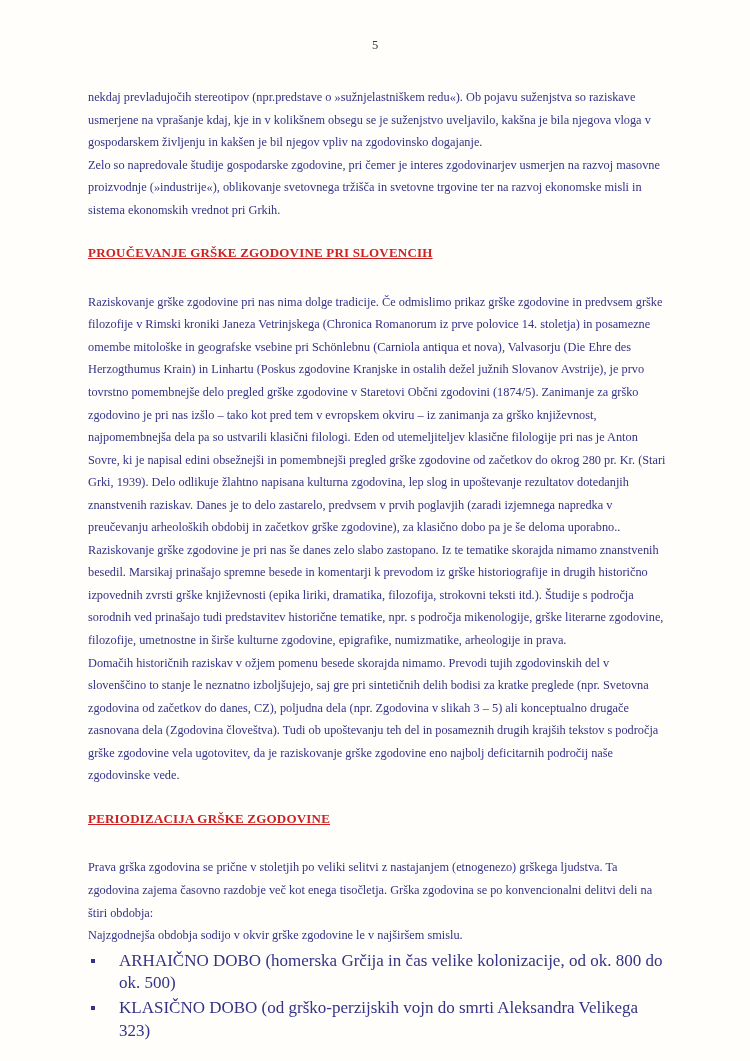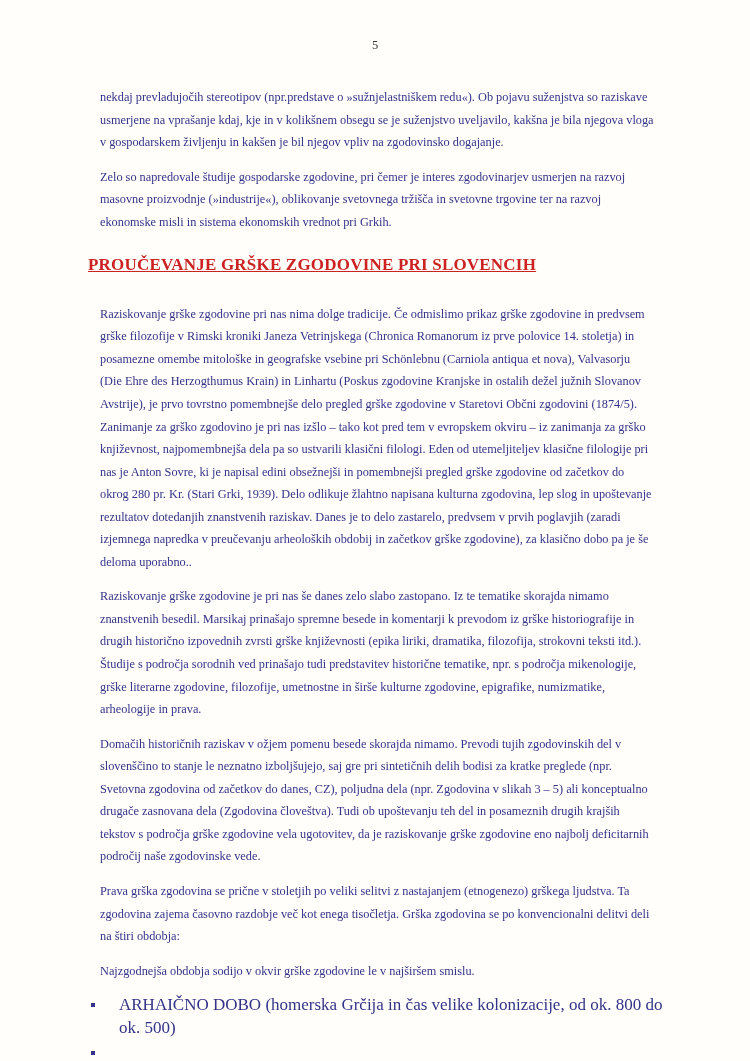--- a/index.html
+++ b/index.html
@@ -20,29 +20,29 @@
     text-align: center;
     font-size: 12.5px;
     line-height: 18px;
     color: #3a3a3a;
   }
   .content {
     margin: 32px 84px 0 88px;
     width: 578px;
   }
   .content p {
-    margin: 12px;
+    margin: 0;
     font-size: 12.3px;
     line-height: 22.55px;
     color: #333388;
     text-align: left;
   }
   .section-heading {
     margin: 21px 0 26px 0;
-    font-size: 17px;
+    font-size: 13px;
     line-height: 22.55px;
     font-weight: bold;
     color: #cc2222;
     text-decoration: underline;
     letter-spacing: 0.2px;
   }
   ul.bullet-list {
     list-style: none;
     margin: 3px 0 0 0;
     padding: 0;
@@ -80,29 +80,31 @@
     <p>Zelo so napredovale študije gospodarske zgodovine, pri čemer je interes zgodovinarjev usmerjen na razvoj masovne proizvodnje (»industrije«), oblikovanje svetovnega tržišča in svetovne trgovine ter na razvoj ekonomske misli in sistema ekonomskih vrednot pri Grkih.</p>
 
     <h2 class="section-heading">PROUČEVANJE GRŠKE ZGODOVINE PRI SLOVENCIH</h2>
 
     <p>Raziskovanje grške zgodovine pri nas nima dolge tradicije. Če odmislimo prikaz grške zgodovine in predvsem grške filozofije v Rimski kroniki Janeza Vetrinjskega (Chronica Romanorum iz prve polovice 14. stoletja) in posamezne omembe mitološke in geografske vsebine pri Schönlebnu (Carniola antiqua et nova), Valvasorju (Die Ehre des Herzogthumus Krain) in Linhartu (Poskus zgodovine Kranjske in ostalih dežel južnih Slovanov Avstrije), je prvo tovrstno pomembnejše delo pregled grške zgodovine v Staretovi Občni zgodovini (1874/5). Zanimanje za grško zgodovino je pri nas izšlo – tako kot pred tem v evropskem okviru – iz zanimanja za grško književnost, najpomembnejša dela pa so ustvarili klasični filologi. Eden od utemeljiteljev klasične filologije pri nas je Anton Sovre, ki je napisal edini obsežnejši in pomembnejši pregled grške zgodovine od začetkov do okrog 280 pr. Kr. (Stari Grki, 1939). Delo odlikuje žlahtno napisana kulturna zgodovina, lep slog in upoštevanje rezultatov dotedanjih znanstvenih raziskav. Danes je to delo zastarelo, predvsem v prvih poglavjih (zaradi izjemnega napredka v preučevanju arheoloških obdobij in začetkov grške zgodovine), za klasično dobo pa je še deloma uporabno..</p>
 
     <p>Raziskovanje grške zgodovine je pri nas še danes zelo slabo zastopano. Iz te tematike skorajda nimamo znanstvenih besedil. Marsikaj prinašajo spremne besede in komentarji k prevodom iz grške historiografije in drugih historično izpovednih zvrsti grške književnosti (epika liriki, dramatika, filozofija, strokovni teksti itd.). Študije s področja sorodnih ved prinašajo tudi predstavitev historične tematike, npr. s področja mikenologije, grške literarne zgodovine, filozofije, umetnostne in širše kulturne zgodovine, epigrafike, numizmatike, arheologije in prava.</p>
 
     <p>Domačih historičnih raziskav v ožjem pomenu besede skorajda nimamo. Prevodi tujih zgodovinskih del v slovenščino to stanje le neznatno izboljšujejo, saj gre pri sintetičnih delih bodisi za kratke preglede (npr. Svetovna zgodovina od začetkov do danes, CZ), poljudna dela (npr. Zgodovina v slikah 3 – 5) ali konceptualno drugače zasnovana dela (Zgodovina človeštva). Tudi ob upoštevanju teh del in posameznih drugih krajših tekstov s področja grške zgodovine vela ugotovitev, da je raziskovanje grške zgodovine eno najbolj deficitarnih področij naše zgodovinske vede.</p>
 
+    <h2 class="section-heading">PERIODIZACIJA GRŠKE ZGODOVINE</h2>
 
     <p>Prava grška zgodovina se prične v stoletjih po veliki selitvi z nastajanjem (etnogenezo) grškega ljudstva. Ta zgodovina zajema časovno razdobje več kot enega tisočletja. Grška zgodovina se po konvencionalni delitvi deli na štiri obdobja:</p>
 
     <p>Najzgodnejša obdobja sodijo v okvir grške zgodovine le v najširšem smislu.</p>
 
     <ul class="bullet-list">
       <li>
         <span class="bullet-marker"></span>
         <span class="bullet-text">ARHAIČNO DOBO (homerska Grčija in čas velike kolonizacije, od ok. 800 do ok. 500)</span>
       </li>
       <li>
         <span class="bullet-marker"></span>
+        <span class="bullet-text">KLASIČNO DOBO (od grško-perzijskih vojn do smrti Aleksandra Velikega 323)</span>
       </li>
     </ul>
 
   </div>
 </div>
 
 </body></html>

